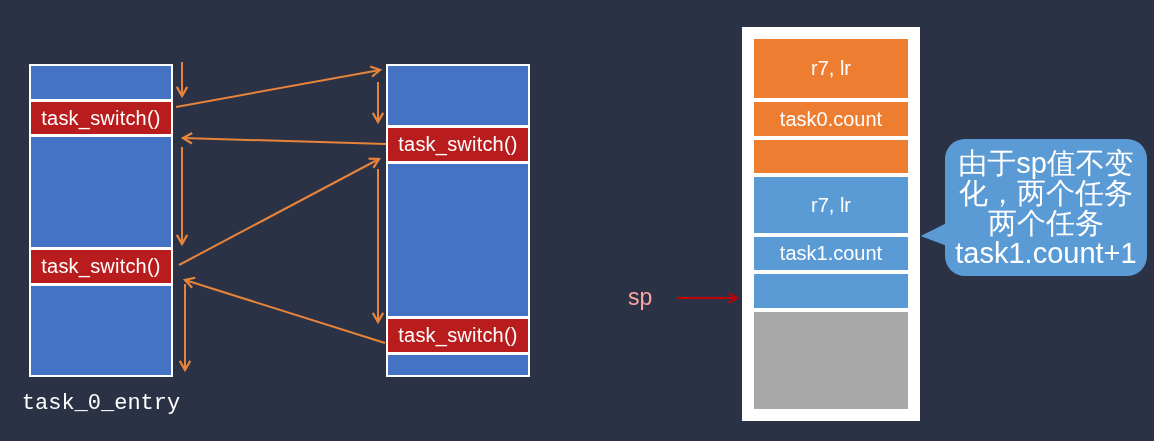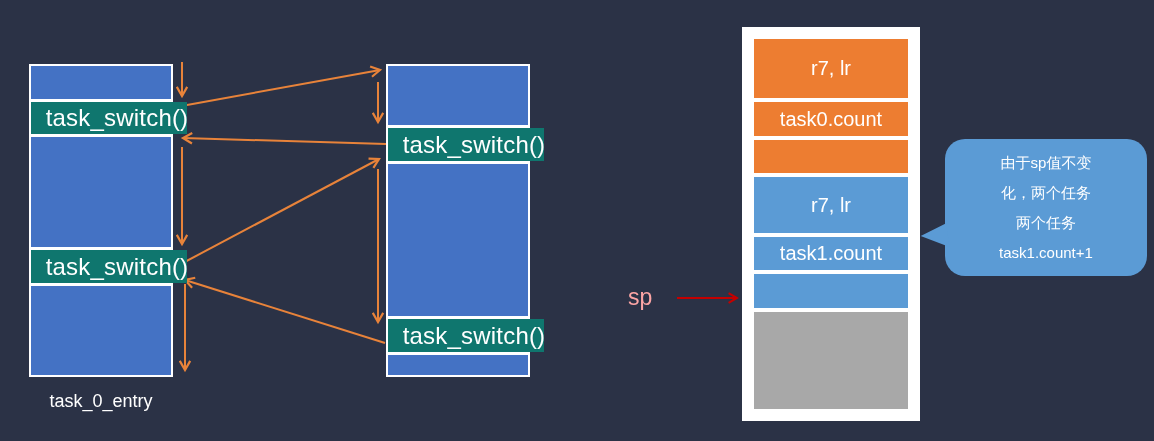--- a/index.html
+++ b/index.html
@@ -14,27 +14,27 @@
 
   
   .task-col{
     position:absolute;width:144px;height:313px;
     background:#fff;box-sizing:border-box;
     padding:2px;display:flex;flex-direction:column;gap:3px;
   }
   .task-col .seg{width:100%;}
   .seg-blue{background:#4472C4;}
   .seg-green{
-    background:#0f766e;
+    background:#b91c1c;
     display:flex;align-items:center;justify-content:center;
-    font-size:24px;letter-spacing:0.2px;color:#fff;padding-left:16px;
+    font-size:20px;letter-spacing:0.2px;color:#fff;
   }
   .col-label{
     position:absolute;width:160px;text-align:center;
-    font-size:18px;color:#fff;
+    font-size:22px;color:#fff;font-family:Liberation Mono, monospace;
   }
 
   
   .stack{
     position:absolute;left:742px;top:27px;width:178px;height:394px;
     background:#fff;box-sizing:border-box;
     padding:12px;display:flex;flex-direction:column;gap:4px;
   }
   .cell{
     display:flex;align-items:center;justify-content:center;
@@ -48,21 +48,21 @@
   .sp-label{
     position:absolute;left:628px;top:284px;
     font-size:23px;color:#fca5a5;
   }
 
   
   .bubble{
     position:absolute;left:945px;top:139px;width:202px;height:137px;
     background:#5B9BD5;border-radius:20px;
     display:flex;flex-direction:column;justify-content:center;
-    text-align:center;font-size:15px;line-height:30px;color:#fff;
+    text-align:center;font-size:29px;line-height:30px;color:#fff;
   }
   .bubble-tail{
     position:absolute;left:-24px;top:86px;width:0;height:0;
     border-right:27px solid #5B9BD5;
     border-top:9px solid transparent;
     border-bottom:15px solid transparent;
     transform:rotate(-8deg);
   }
   .bubble-line{white-space:nowrap;}
 </style>

